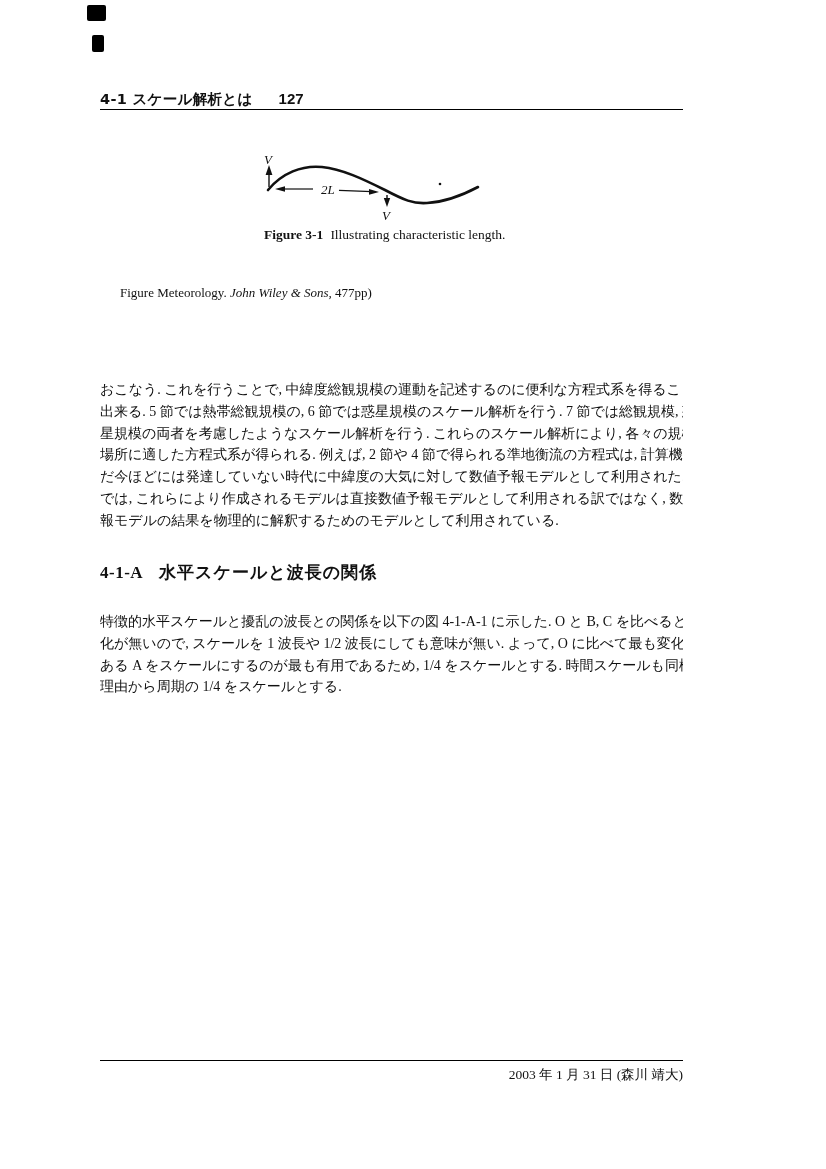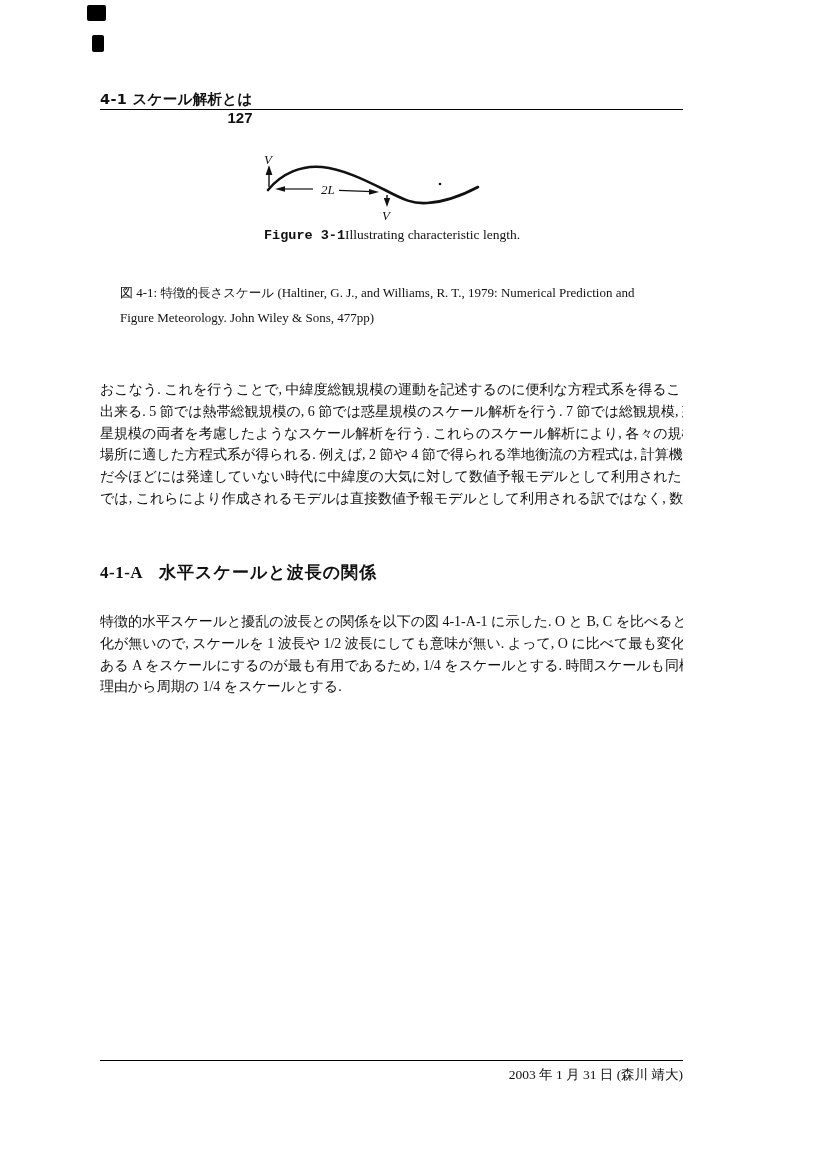--- a/index.html
+++ b/index.html
@@ -11,34 +11,34 @@
   .abs{position:absolute;}
 
   
   .artifact{position:absolute;background:#000;border-radius:2px;}
   .artifact-1{left:87px;top:5px;width:19px;height:16px;}
   .artifact-2{left:92px;top:35px;width:12px;height:17px;}
 
   
   .header{left:100px;top:90px;width:583px;display:flex;justify-content:space-between;align-items:baseline;}
   .header-left{font-family:"DejaVu Sans","Liberation Sans",sans-serif;font-weight:bold;font-size:14.5px;letter-spacing:0.5px;}
-  .header-right{display:flex;align-items:flex-end;flex-direction:column;}
+  .header-right{display:flex;align-items:flex-start;}
   .header-section{font-weight:bold;font-size:14.5px;font-family:"DejaVu Sans","Liberation Sans",sans-serif;letter-spacing:0.3px;}
   .header-pageno{font-weight:bold;font-size:15px;margin-left:26px;font-family:Liberation Sans, sans-serif;}
   .header-rule{left:100px;top:109px;width:583px;height:1.4px;background:#000;}
 
   
   .figure-svg{left:255px;top:143px;width:290px;height:95px;}
   .fig-caption{left:264px;top:227px;font-size:13.5px;white-space:nowrap;}
-  .fig-caption b{font-family:Liberation Mono, monospace;}
+  .fig-caption b{margin-right:7px;}
 
   
   .caption{left:120px;top:281px;width:575px;font-size:13px;line-height:24.5px;}
   .caption .jp{font-size:12.5px;}
-  .caption .it{}
+  .caption .it{font-style:italic;}
 
   
   .para{left:100px;width:583px;font-size:14px;}
   .para1{top:379px;line-height:21.8px;}
   .para2{top:611px;line-height:21.8px;}
   .pline{text-align:justify;text-align-last:justify;white-space:nowrap;overflow:hidden;}
   .pline.short{text-align-last:left;}
 
   
   .section-heading{left:100px;top:561px;display:flex;align-items:baseline;justify-content:space-between;}
@@ -91,38 +91,34 @@
 
   <circle cx="185" cy="41" r="1.3" fill="#111"></circle>
 </svg>
 
 <div class="abs fig-caption">
   <b>Figure 3-1</b><span>Illustrating characteristic length.</span>
 </div>
 
 <div class="abs caption">
   <div>
-    <span>図 4-1:</span>
-    <span class="jp">特徴的長さスケール</span>
-    <span>(Haltiner, G. J., and Williams, R. T., 1979: Numerical Prediction and</span>
-  </div>
-  <div>
     <span>Figure Meteorology.</span>
     <span class="it">John Wiley &amp; Sons,</span>
     <span>477pp)</span>
   </div>
 </div>
 
 <div class="abs para para1">
   <div class="pline">おこなう. これを行うことで, 中緯度総観規模の運動を記述するのに便利な方程式系を得ることが</div>
   <div class="pline">出来る. 5 節では熱帯総観規模の, 6 節では惑星規模のスケール解析を行う. 7 節では総観規模, 惑</div>
   <div class="pline">星規模の両者を考慮したようなスケール解析を行う. これらのスケール解析により, 各々の規模や</div>
   <div class="pline">場所に適した方程式系が得られる. 例えば, 2 節や 4 節で得られる準地衡流の方程式は, 計算機がま</div>
   <div class="pline">だ今ほどには発達していない時代に中緯度の大気に対して数値予報モデルとして利用された. 現在</div>
   <div class="pline">では, これらにより作成されるモデルは直接数値予報モデルとして利用される訳ではなく, 数値予</div>
+  <div class="pline short">報モデルの結果を物理的に解釈するためのモデルとして利用されている.</div>
 </div>
 
 <div class="abs section-heading">
   <span class="section-number">4-1-A</span>
   <span class="section-title">水平スケールと波長の関係</span>
 </div>
 
 <div class="abs para para2">
   <div class="pline">特徴的水平スケールと擾乱の波長との関係を以下の図 4-1-A-1 に示した. O と B, C を比べると変</div>
   <div class="pline">化が無いので, スケールを 1 波長や 1/2 波長にしても意味が無い. よって, O に比べて最も変化が</div>

